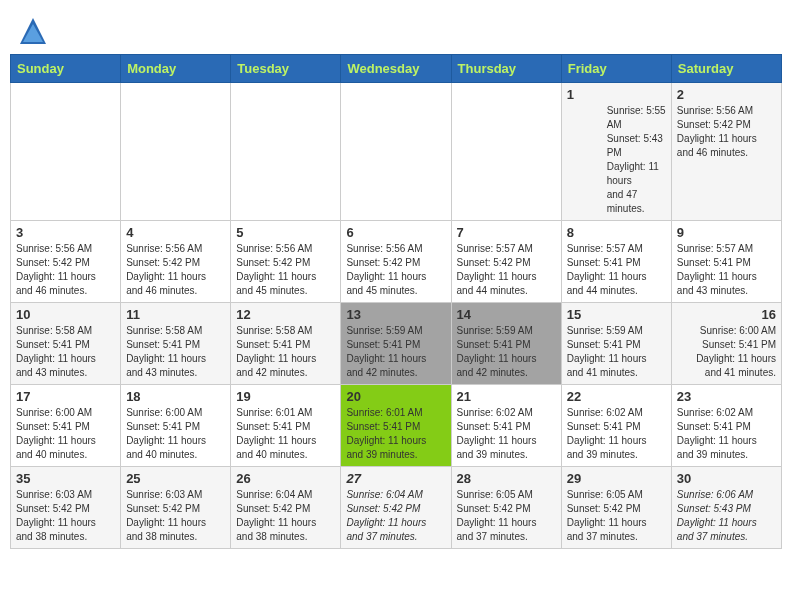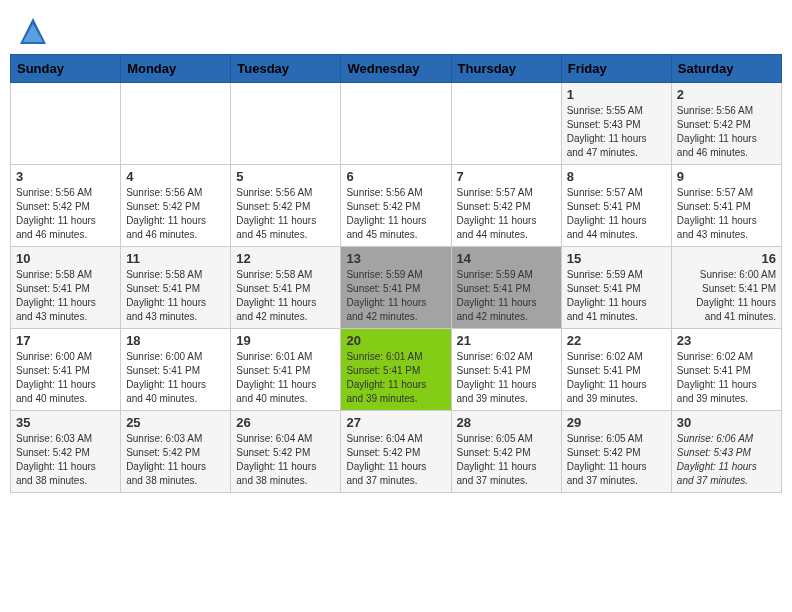--- a/index.html
+++ b/index.html
@@ -54,21 +54,21 @@
       font-size: 15px;
       color: #555;
     }
     .calendar {
       width: 100%;
       border-collapse: collapse;
       border: 1px solid #ccc;
     }
     .calendar th {
       background: #2a6ab5;
-      color: #000000;
+      color: #bef264;
       text-align: left;
       padding: 6px 6px;
       font-size: 13px;
       font-weight: bold;
       border: 1px solid #1e5a9e;
     }
     .calendar td {
       vertical-align: top;
       border: 1px solid #ccc;
       padding: 4px 5px;
@@ -133,21 +133,21 @@
   </thead>
   <tbody id="calendar-body">
   <tr>
         <td class="empty-cell"></td>
         <td class="empty-cell"></td>
         <td class="empty-cell"></td>
         <td class="empty-cell"></td>
         <td class="empty-cell"></td>
         <td style="background: rgb(245, 245, 245);">
           <span class="day-num">1</span>
-          <div class="day-info" style="white-space: pre-line;">Sunrise: 5:55 AM
+          <div class="day-info" style="white-space: pre-line; margin-left: 40px;">Sunrise: 5:55 AM
 Sunset: 5:43 PM
 Daylight: 11 hours
 and 47 minutes.</div>
         </td>
         <td style="background: rgb(245, 245, 245);">
           <span class="day-num">2</span>
           <div class="day-info" style="white-space: pre-line;">Sunrise: 5:56 AM
 Sunset: 5:42 PM
 Daylight: 11 hours
 and 46 minutes.</div>
@@ -321,21 +321,21 @@
 Daylight: 11 hours
 and 38 minutes.</div>
         </td>
         <td style="background: rgb(245, 245, 245);">
           <span class="day-num">26</span>
           <div class="day-info" style="white-space: pre-line;">Sunrise: 6:04 AM
 Sunset: 5:42 PM
 Daylight: 11 hours
 and 38 minutes.</div>
         </td>
-        <td style="background: rgb(245, 245, 245);">
+        <td style="background: rgb(245, 245, 245); font-style: italic;">
           <span class="day-num">27</span>
           <div class="day-info" style="white-space: pre-line;">Sunrise: 6:04 AM
 Sunset: 5:42 PM
 Daylight: 11 hours
 and 37 minutes.</div>
         </td>
         <td style="background: rgb(245, 245, 245);">
           <span class="day-num">28</span>
           <div class="day-info" style="white-space: pre-line;">Sunrise: 6:05 AM
 Sunset: 5:42 PM

